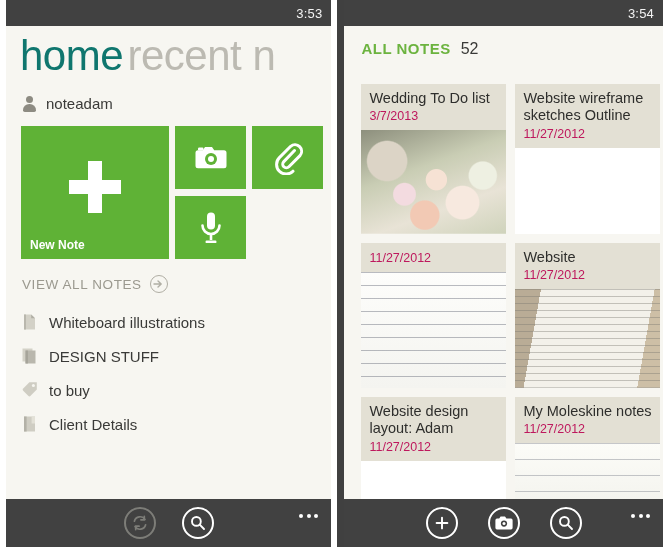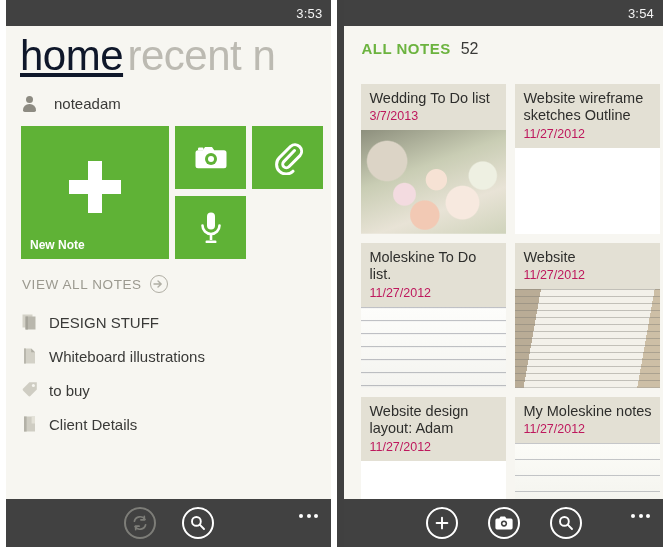--- a/index.html
+++ b/index.html
@@ -13,24 +13,24 @@
   
   .statusbar{ height:26px; background:#414141; flex:0 0 26px;
               display:flex; align-items:center; justify-content:flex-end;
               padding-right:9px; }
   .clock{ color:#f2f2f2; font-size:13px; letter-spacing:.2px; }
 
   
   .pivot{ padding:6px 0 6px 14px; white-space:nowrap; flex:0 0 auto; }
   .pivot span{ font-size:42px; font-weight:300; line-height:1.12;
                letter-spacing:-.5px; }
-  .pivot .active{ color:#0f172a;text-decoration:underline; }
+  .pivot .active{ color:#0f766e; }
   .pivot .inactive{ color:#bcbab2;text-align:center; }
 
-  .account{ display:flex; align-items:center; gap:17px; padding:10px 0 6px 16px;
+  .account{ display:flex; align-items:center; gap:9px; padding:10px 0 6px 16px;
             flex:0 0 auto; }
   .acct-label{ font-size:15px; color:#3a3a38; }
   .person{ width:15px; height:16px; position:relative; flex:0 0 15px; }
   .person::before{ content:""; position:absolute; top:0; left:4px;
                    width:7px; height:7px; border-radius:50%; background:#8d8b82; }
   .person::after{ content:""; position:absolute; top:8px; left:1px;
                   width:13px; height:8px; background:#8d8b82;
                   border-radius:7px 7px 2px 2px; }
 
   
@@ -179,37 +179,37 @@
           <path d="M5 9h7M9 6l3.2 3L9 12" stroke="#b0aea4" stroke-width="1.4" fill="none" stroke-linecap="round" stroke-linejoin="round"></path>
         </svg>
       </span>
     </div>
 
     <div class="nblist">
 
       <div class="nbrow">
         <span class="nbicon">
           <svg width="16" height="18" viewBox="0 0 16 18">
+            <path d="M2 1.5h7.2L13 5.3V16.5H2z" fill="#d3d1c7"></path>
+            <path d="M9.2 1.5 13 5.3H9.2z" fill="#b0aea4"></path>
+            <rect x="2" y="1.5" width="2" height="15" fill="#b9b7ad"></rect>
+          </svg>
+        </span>
+        <span class="nbrow-label">Whiteboard illustrations</span>
+      </div>
+
+      <div class="nbrow">
+        <span class="nbicon">
+          <svg width="16" height="18" viewBox="0 0 16 18">
             <rect x="0.5" y="1.5" width="10" height="13" fill="#d3d1c7"></rect>
             <rect x="3.5" y="3.5" width="10" height="13" fill="#b9b7ad"></rect>
             <rect x="3.5" y="3.5" width="2.4" height="13" fill="#a6a49a"></rect>
           </svg>
         </span>
         <span class="nbrow-label">DESIGN STUFF</span>
-      </div>
-
-      <div class="nbrow">
-        <span class="nbicon">
-          <svg width="16" height="18" viewBox="0 0 16 18">
-            <path d="M2 1.5h7.2L13 5.3V16.5H2z" fill="#d3d1c7"></path>
-            <path d="M9.2 1.5 13 5.3H9.2z" fill="#b0aea4"></path>
-            <rect x="2" y="1.5" width="2" height="15" fill="#b9b7ad"></rect>
-          </svg>
-        </span>
-        <span class="nbrow-label">Whiteboard illustrations</span>
       </div>
 
       <div class="nbrow">
         <span class="nbicon">
           <svg width="17" height="18" viewBox="0 0 17 18">
             <path d="M1.2 7.4 7.4 1.2h7.4v7.4L8.6 14.8a1.7 1.7 0 0 1-2.4 0L1.2 9.8a1.7 1.7 0 0 1 0-2.4z" fill="#cfcdc3"></path>
             <circle cx="11.4" cy="4.6" r="1.5" fill="#f7f6f1"></circle>
           </svg>
         </span>
         <span class="nbrow-label">to buy</span>
@@ -272,21 +272,20 @@
       <div class="notecard h-150">
         <div class="nc-head">
           <div class="nc-title">Website wireframe sketches Outline</div>
           <div class="nc-date">11/27/2012</div>
         </div>
         <div class="nc-body"></div>
       </div>
 
       <div class="notecard h-145">
         <div class="nc-head">
-          <div class="nc-title">Moleskine To Do list.</div>
           <div class="nc-date">11/27/2012</div>
         </div>
         <div class="nc-body thumb ph-sketch"></div>
       </div>
 
       <div class="notecard h-145">
         <div class="nc-head">
           <div class="nc-title">Website</div>
           <div class="nc-date">11/27/2012</div>
         </div>

